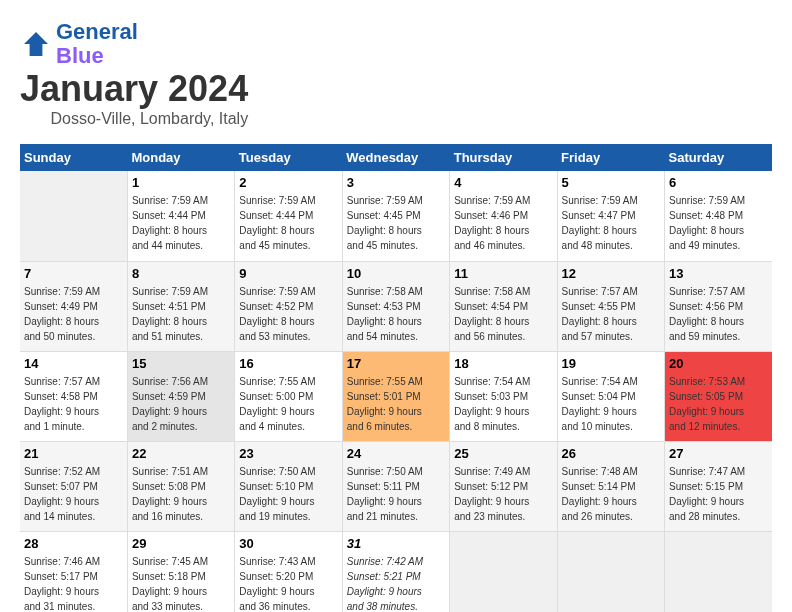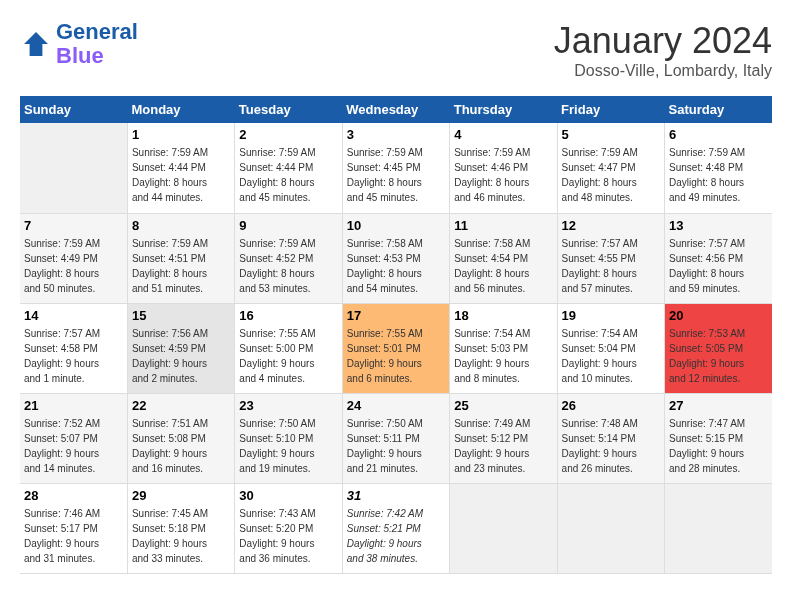--- a/index.html
+++ b/index.html
@@ -8,20 +8,21 @@
       background: #fff;
       width: 792px;
       min-height: 612px;
       padding: 20px;
     }
     .header {
       display: flex;
       justify-content: space-between;
       align-items: flex-start;
       margin-bottom: 16px;
+      flex-direction: column;
     }
     .logo {
       display: flex;
       align-items: center;
     }
     .logo-text {
       font-size: 22px;
       font-weight: bold;
       color: #333;
       line-height: 1.1;
@@ -32,21 +33,21 @@
     .logo-icon {
       width: 32px;
       height: 32px;
       margin-right: 4px;
     }
     .title-block {
       text-align: right;
     }
     .month-title {
       font-size: 36px;
-      font-weight: normal;
+      font-weight: bold;
       color: #333;
     }
     .subtitle {
       font-size: 16px;
       color: #555;
     }
     table {
       width: 100%;
       border-collapse: collapse;
       font-size: 11px;

